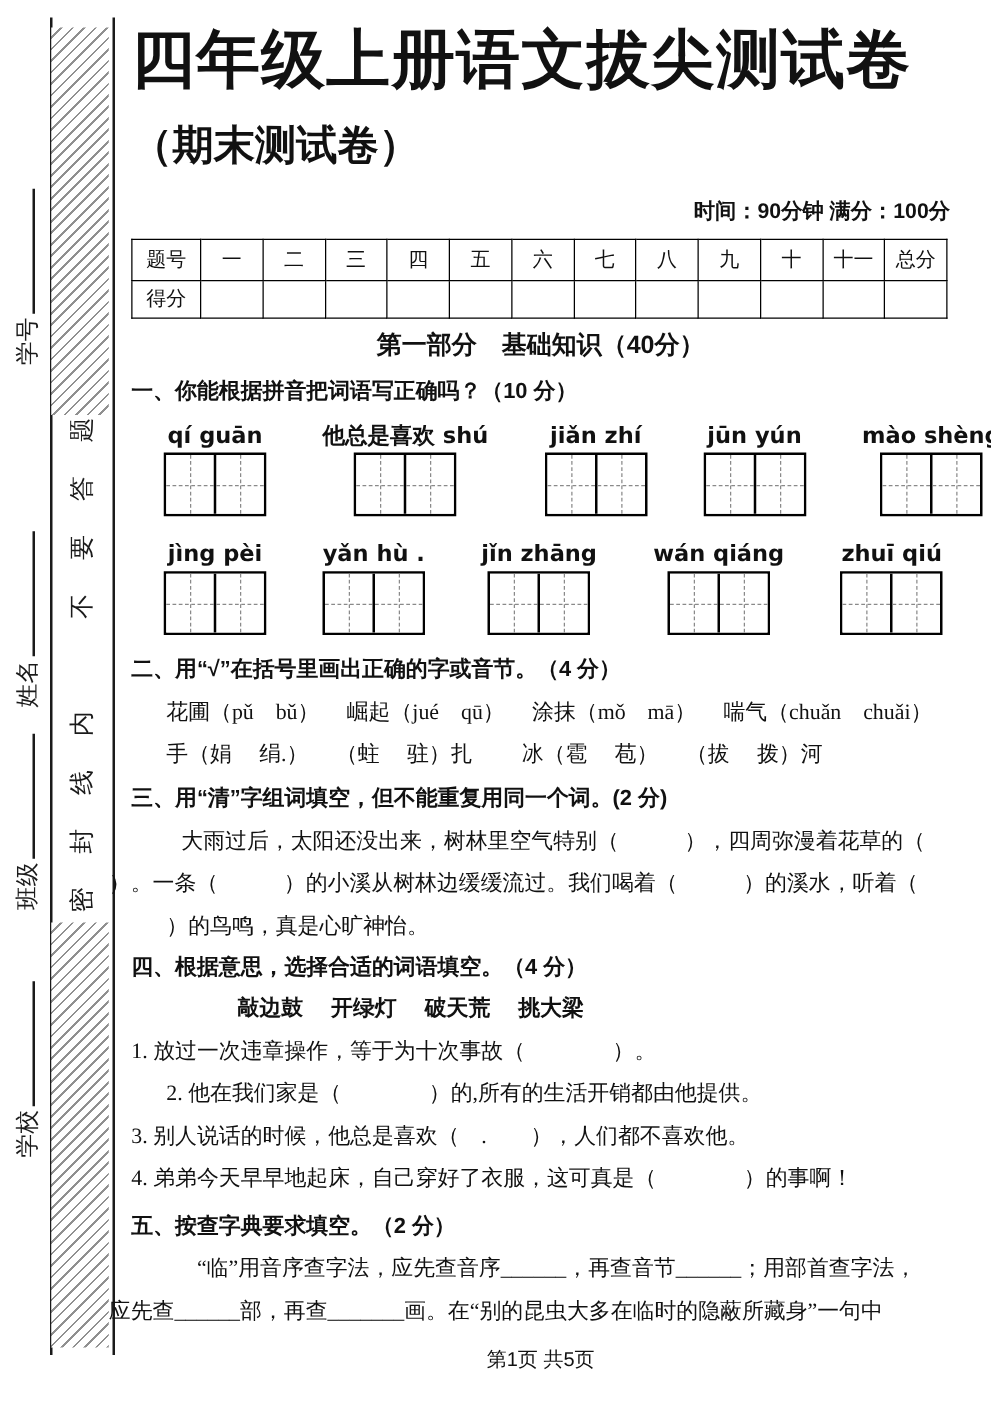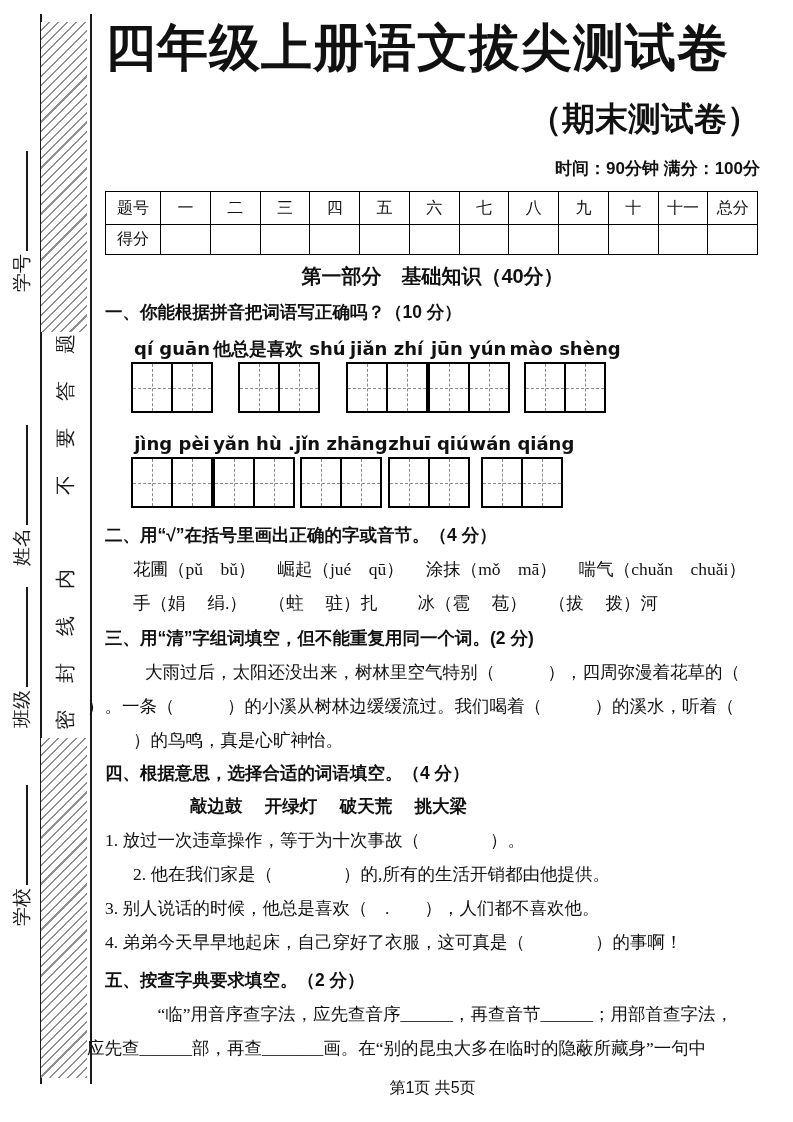--- a/index.html
+++ b/index.html
@@ -15,41 +15,41 @@
   .strip-text{position:absolute;left:52px;top:730px;transform-origin:0 0;transform:rotate(-90deg);
               white-space:nowrap;font-size:20px;letter-spacing:27px;color:#1a1a1a;
               font-family:"Liberation Serif","DejaVu Serif",serif;}
   .seal-field{position:absolute;left:9px;transform-origin:0 0;transform:rotate(-90deg);
               white-space:nowrap;font-size:19px;color:#1a1a1a;}
   .seal-field .u{display:inline-block;width:100px;height:4px;border-bottom:2px solid #1a1a1a;margin-left:3px;}
   
   .main{position:absolute;left:105px;top:0;width:655px;}
   .title{margin:0;padding-top:18px;text-align:left;font-size:51px;line-height:60px;font-weight:900;
          font-family:"Liberation Sans","DejaVu Sans",sans-serif;letter-spacing:1px;}
-  .subtitle{margin:20px 0 0 0;text-align:right;font-size:33px;line-height:42px;font-weight:900;
-            font-family:Liberation Serif, serif;}
+  .subtitle{margin:20px 0 0 0;text-align:left;font-size:33px;line-height:42px;font-weight:900;
+            font-family:Liberation Mono, monospace;}
   .meta{margin-top:18px;text-align:right;font-size:17px;line-height:22px;font-weight:bold;
         font-family:"Liberation Sans","DejaVu Sans",sans-serif;}
   table.score{border-collapse:collapse;margin-top:11px;width:653px;table-layout:fixed;padding-left:20px;}
   table.score td{border:1px solid #000;text-align:center;font-size:16px;padding:0;}
   table.score tr.hdr td{height:32px;}
   table.score tr.blank td{height:29px;}
   table.score td.c0{width:54px;}
   .section-h{margin-top:8px;text-align:center;font-size:20px;line-height:26px;font-weight:bold;
              font-family:"Liberation Sans","DejaVu Sans",sans-serif;}
   .q-h{margin-top:11px;font-size:17.5px;line-height:24px;font-weight:bold;
        font-family:"Liberation Sans","DejaVu Sans",sans-serif;}
   .body-line{font-size:17.5px;line-height:24px;margin-top:10px;}
   .indent1{margin-left:28px;}
   .indent2{margin-left:40px;}
   .hang{margin-left:-18px;}
   .bank{margin-top:9px;margin-left:85px;font-size:17.5px;font-weight:bold;
         font-family:"Liberation Sans","DejaVu Sans",sans-serif;}
   
-  .py-row{display:flex;margin-left:26px;}
+  .py-row{display:flex;gap:45px;margin-left:26px;}
   .py-row.r1{margin-top:13px;}
   .py-row.r2{margin-top:19px;}
   .py-word{display:flex;flex-direction:column;align-items:center;}
   .py{font-family:"DejaVu Sans",sans-serif;font-weight:bold;font-size:18px;line-height:24px;white-space:nowrap;}
   .tzg-pair{display:flex;border:2px solid #000;margin-top:1px;}
   .tzg-box{position:relative;width:38px;height:47px;background:#fff;}
   .tzg-box + .tzg-box{border-left:2px solid #000;}
   .tzg-box::before{content:"";position:absolute;left:50%;top:0;bottom:0;border-left:1px dashed #8a8a8a;}
   .tzg-box::after{content:"";position:absolute;top:50%;left:0;right:0;border-top:1px dashed #8a8a8a;}
   .footer{position:absolute;left:0;width:655px;top:1078px;text-align:center;font-size:16px;
@@ -175,28 +175,28 @@
           </div>
       </div>
       <div class="py-word">
         <div class="py">jǐn  zhāng</div>
         <div class="tzg-pair">
             <div class="tzg-box"></div>
             <div class="tzg-box"></div>
           </div>
       </div>
       <div class="py-word">
+        <div class="py">wán  qiáng</div>
+        <div class="tzg-pair">
+            <div class="tzg-box"></div>
+            <div class="tzg-box"></div>
+          </div>
+      </div>
+      <div class="py-word">
         <div class="py">zhuī  qiú</div>
-        <div class="tzg-pair">
-            <div class="tzg-box"></div>
-            <div class="tzg-box"></div>
-          </div>
-      </div>
-      <div class="py-word">
-        <div class="py">wán  qiáng</div>
         <div class="tzg-pair">
             <div class="tzg-box"></div>
             <div class="tzg-box"></div>
           </div>
       </div>
     </div>
 
     <div class="q-h" style="margin-top:15px;">二、用“√”在括号里画出正确的字或音节。（4 分）</div>
     <div class="body-line indent1">花圃（pǔ　bǔ）　 崛起（jué　qū）　 涂抹（mǒ　mā）　 喘气（chuǎn　chuǎi）</div>
     <div class="body-line indent1">手（娟　 绢.）　 （蛀　 驻）扎　　 冰（雹　 苞）　 （拔　 拨）河</div>

